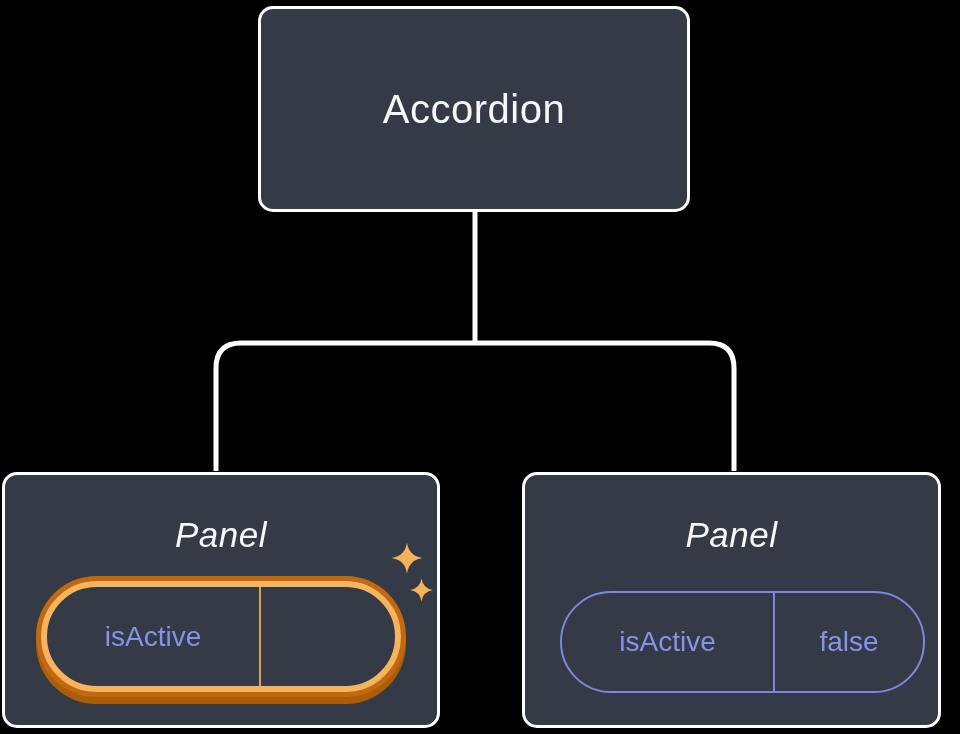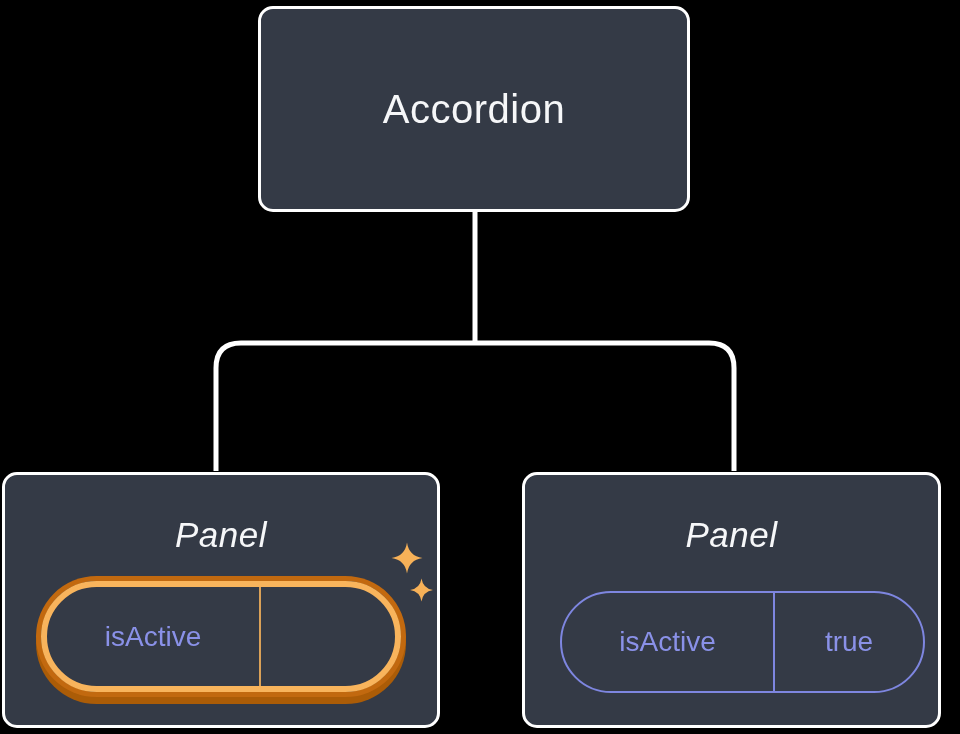--- a/index.html
+++ b/index.html
@@ -119,17 +119,17 @@
   <svg class="sparkles-svg" width="60" height="70" viewBox="0 0 60 70" aria-hidden="true">
     <path class="sparkle-path" d="M22 4.5 Q24 18 37.5 20 Q24 22 22 35.5 Q20 22 6.5 20 Q20 18 22 4.5 Z"></path>
     <path class="sparkle-path" d="M36.5 40.5 Q38 50.5 48 52 Q38 53.5 36.5 63.5 Q35 53.5 25 52 Q35 50.5 36.5 40.5 Z"></path>
   </svg>
 
   <div class="node panel-right">
     <div class="panel-title">Panel</div>
     <div class="state-pill pill-inactive">
       <div class="cell cell-key">isActive</div>
       <div class="divider"></div>
-      <div class="cell cell-value">true</div>
+      <div class="cell cell-value">false</div>
     </div>
   </div>
 
 </div>
 
 </body></html>

